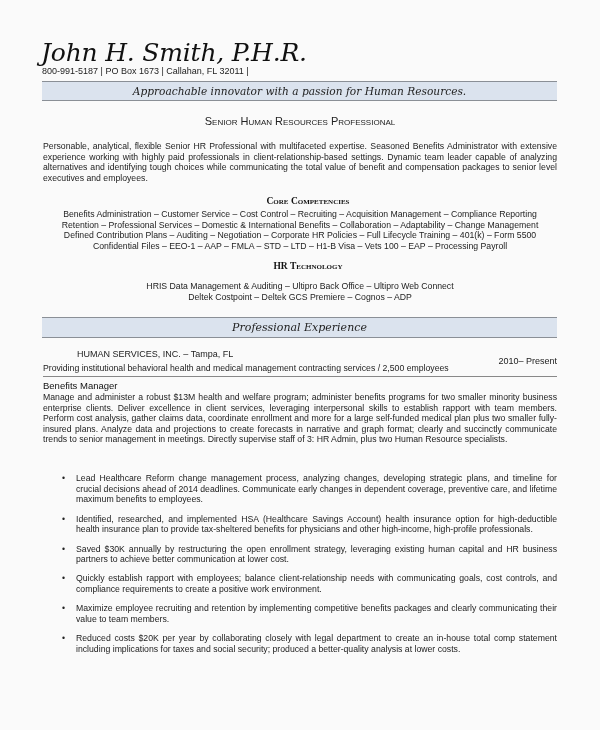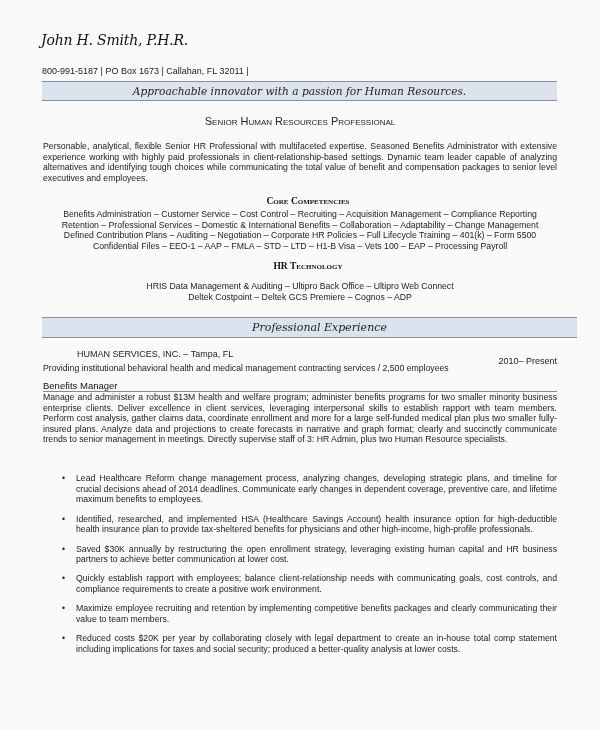--- a/index.html
+++ b/index.html
@@ -2,35 +2,35 @@
 <html><head>
 <meta charset="utf-8">
 <style>
   html, body { margin: 0; padding: 0; }
   body {
     width: 600px; height: 730px; background: #fafafa; overflow: hidden;
     font-family: "DejaVu Sans", sans-serif; color: #1e1e1e;
   }
   .page { position: relative; width: 600px; height: 730px; }
   .name {
-    position: absolute; left: 41px; top: 32px;
+    position: absolute; left: 41px; top: 38px;
     font-family: "DejaVu Serif", serif; font-style: italic;
-    font-size: 14px; letter-spacing: -0.2px; color: #111;
+    font-size: 25px; letter-spacing: -0.2px; color: #111;
   }
   .contact {
     position: absolute; left: 42px; top: 66px;
     font-family: "Liberation Sans", sans-serif; font-size: 9px; color: #222;
   }
   .banner {
     position: absolute; left: 42px; width: 515px;
     background: #dbe3ee; border-top: 1px solid #8a8f96; border-bottom: 1px solid #8a8f96;
     text-align: center; font-family: "DejaVu Serif", serif; font-style: italic; color: #222;
   }
   .banner.tagline { top: 81px; height: 18px; line-height: 18px; font-size: 10.6px; }
-  .banner.exp { top: 317px; height: 19px; line-height: 19px; font-size: 11px; padding-left: 20px; }
+  .banner.exp { top: 317px; height: 19px; line-height: 19px; font-size: 11px; }
   .title {
     position: absolute; left: 0; width: 600px; top: 115px; text-align: center;
     font-family: "Liberation Sans", sans-serif; font-size: 11px; font-variant: small-caps; color: #222;
   }
   .para {
     position: absolute; left: 43px; width: 514px;
     font-family: "Liberation Sans", sans-serif; font-size: 8.7px; line-height: 10.5px;
     text-align: justify; color: #222;
   }
   .summary { top: 141px; }
@@ -45,21 +45,21 @@
   }
   .company {
     position: absolute; left: 43px; top: 349px;
     font-family: "Liberation Sans", sans-serif; font-size: 9px; color: #222; padding-left: 34px;
   }
   .dates {
     position: absolute; right: 43px; top: 356px;
     font-family: "Liberation Sans", sans-serif; font-size: 9px; color: #222;
   }
   .companydesc {
-    position: absolute; left: 43px; width: 514px; top: 363px; padding-bottom: 18px;
+    position: absolute; left: 43px; width: 514px; top: 363px; padding-bottom: 3px;
     border-bottom: 1px solid #888;
     font-family: "Liberation Sans", sans-serif; font-size: 8.7px; color: #222;
   }
   .role {
     position: absolute; left: 43px; top: 380px;
     font-family: "Liberation Sans", sans-serif; font-weight: normal; font-size: 9.5px; color: #111;
   }
   .roledesc { top: 392px; }
   .bullets {
     position: absolute; left: 62px; width: 495px; top: 473px; margin: 0; padding: 0; list-style: none;

